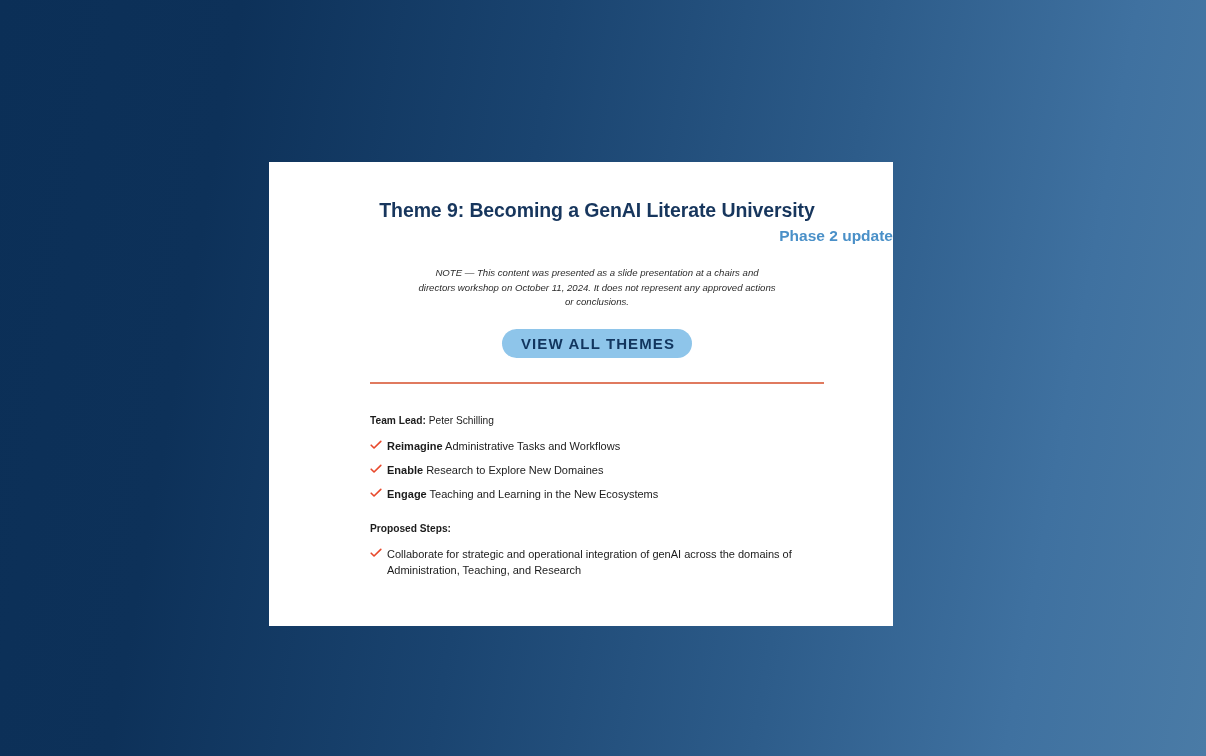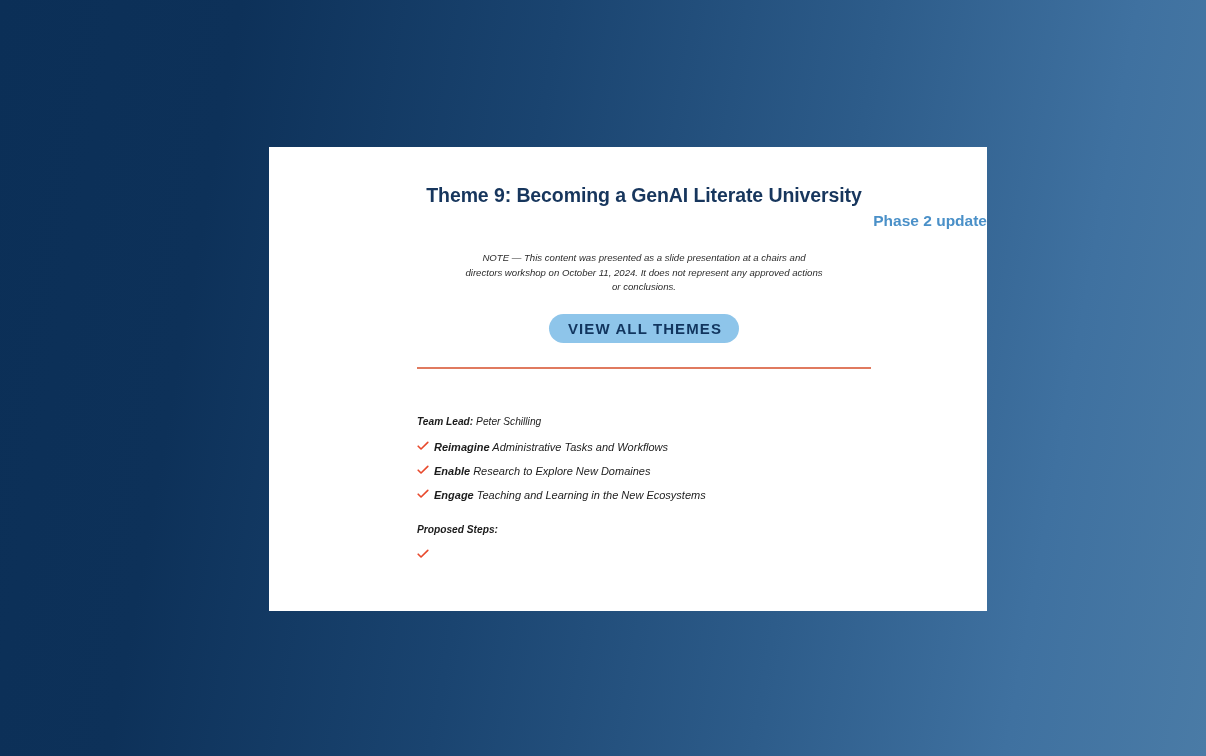--- a/index.html
+++ b/index.html
@@ -23,22 +23,22 @@
 
   .page {
     position: relative;
     width: 1206px;
     height: 756px;
   }
 
   .card {
     position: absolute;
     left: 269px;
-    top: 147px;
-    width: 718px;
+    top: 162px;
+    width: 624px;
     height: 464px;
     background: #ffffff;
     box-sizing: border-box;
     padding-left: 32px;
   }
 
   .card-inner {
     padding: 36px 0 0 0;
   }
 
@@ -96,27 +96,26 @@
   .divider {
     margin: 24px auto 0 auto;
     width: 454px;
     height: 2px;
     background: #e07a5f;
     border: 0;
   }
 
   
   .body {
-    margin: 16px auto;
+    margin: 0 auto;
     width: 454px;
     padding-top: 30px;
     color: #1c1c1c;
     font-size: 10.2px;
     line-height: 1.45;
-    font-style: italic;
   }
 
   .team-lead {
     margin: 0;
     font-size: 10.2px;
   }
   .team-lead b { font-weight: bold; }
 
   .section-head {
     margin: 19px 0 0 0;
@@ -213,20 +212,21 @@
 
         <p class="section-head">Proposed Steps:</p>
 
         <ul class="checklist steps-list">
           <li>
             <span class="check-icon">
               <svg width="12" height="12" viewBox="0 0 16 16" aria-hidden="true">
                 <path d="M1.6 8.3 L5.4 12.0 L14.4 3.2" fill="none" stroke="#e8492c" stroke-width="2.2" stroke-linecap="round" stroke-linejoin="round"></path>
               </svg>
             </span>
+            <span>Collaborate for strategic and operational integration of genAI across the domains of Administration, Teaching, and Research</span>
           </li>
         </ul>
 
       </div>
     </div>
   </div>
 
 </div>
 
 </body></html>

